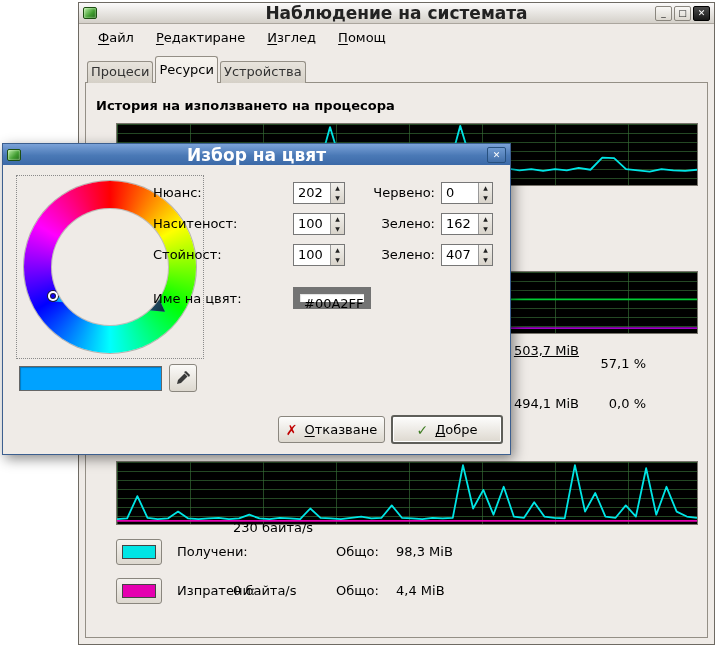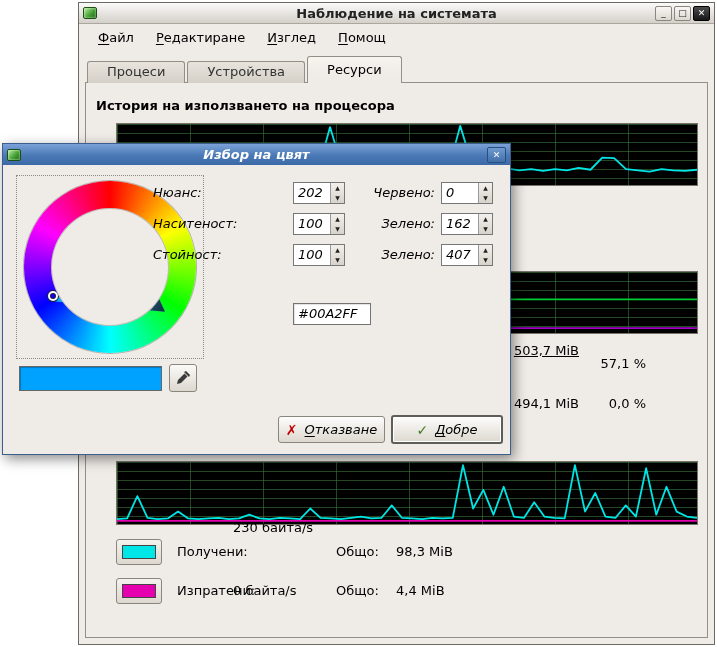--- a/index.html
+++ b/index.html
@@ -5,32 +5,32 @@
   * { box-sizing: border-box; }
   body { margin:0; background:#fff; font-family:"DejaVu Sans","Liberation Sans",sans-serif; font-size:13px; color:#000; }
   .stage { position:relative; width:717px; height:647px; overflow:hidden; background:#fff; }
 
   .win { position:absolute; background:#efebe7; border:1px solid #6e6a63; }
 
   
   .titlebar { position:relative; height:21px; display:flex; align-items:center; padding:0 4px; }
   .titlebar.inactive { background:linear-gradient(#fbfafa,#d4d0c9); border-bottom:1px solid #aba69e; color:#222; }
   .titlebar.active { background:linear-gradient(#7ba2d8,#4a79b6 55%,#3b69a8); color:#fff; }
-  .titlebar .title { position:absolute; left:0; right:0; text-align:center; font-weight:bold; font-size:13px; pointer-events:none; }
+  .titlebar .title { position:absolute; left:0; right:0; text-align:center; font-weight:bold; font-size:17px; pointer-events:none; }
   .appicon { width:14px; height:12px; border-radius:2px; background:linear-gradient(135deg,#bdf0a8,#3f9b2f 60%,#23681a); border:1px solid #1d4f12; box-shadow:inset 0 0 2px #eaffdf; z-index:2; }
   .winbtns { margin-left:auto; display:flex; gap:2px; z-index:2; }
   .wbtn { width:17px; height:15px; border:1px solid #8a867e; border-radius:2px; background:linear-gradient(#f8f7f5,#dcd8d0); font-size:9px; line-height:13px; text-align:center; color:#222; }
   .wbtn.close { background:linear-gradient(#4c4c4c,#161616); color:#fff; border-color:#000; }
   .dlg-close { width:19px; height:16px; margin-left:auto; border:1px solid #27507f; border-radius:2px; background:linear-gradient(#6f9ad1,#426fa9); color:#fff; font-size:9px; line-height:14px; text-align:center; z-index:2; }
 
   
   .menubar { height:26px; display:flex; align-items:center; padding-left:8px; }
   .menu-item { padding:3px 11px; }
   .tabs { position:absolute; left:8px; top:54px; height:26px; display:flex; align-items:flex-end; z-index:3; }
-  .tab { height:22px; padding:2px 19px 0; margin-right:2px; border:1px solid #948f86; border-bottom:none; border-radius:3px 3px 0 0; background:linear-gradient(#e8e4dd,#d5d0c7); color:#333; }
+  .tab { height:22px; padding:2px 3px 0; margin-right:2px; border:1px solid #948f86; border-bottom:none; border-radius:3px 3px 0 0; background:linear-gradient(#e8e4dd,#d5d0c7); color:#333; }
   .tab.active { height:27px; padding-top:5px; background:linear-gradient(#f7f4ef,#efebe7 70%); color:#000; }
   .notebook { position:absolute; left:6px; top:79px; width:623px; height:556px; border:1px solid #948f86; background:#efebe7; }
 
   .heading { position:absolute; font-weight:bold; z-index:2; }
   .chart { position:absolute; z-index:2; border:1px solid #77736b;
     background-color:#000;
     background-image:
       repeating-linear-gradient(to right, rgba(55,110,55,.65) 0 1px, transparent 1px 73px),
       repeating-linear-gradient(to bottom, rgba(55,110,55,.65) 0 1px, transparent 1px 9px); }
   .chart svg { display:block; width:100%; height:100%; }
@@ -48,21 +48,21 @@
   .hsv-triangle { position:absolute; inset:0; clip-path:polygon(55% 17%, 18% 70%, 82% 76%);
     background:linear-gradient(110deg, rgba(0,0,0,0) 45%, #000 92%), linear-gradient(205deg, #fff 12%, var(--accent,#00a2ff) 75%); }
   .tri-marker { position:absolute; width:10px; height:10px; border-radius:50%; border:2px solid #fff; box-shadow:0 0 0 1px #222, inset 0 0 0 1px #222; }
 
   .flabel { position:absolute; width:133px; text-align:left; height:16px; }
   .flabel2 { position:absolute; width:87px; text-align:right; height:16px; }
   .spin { position:absolute; width:52px; height:22px; background:#fff; border:1px solid #777; display:flex; }
   .spin-val { flex:1; padding:2px 4px; font-size:13px; }
   .spin-arrows { width:14px; display:flex; flex-direction:column; border-left:1px solid #999; background:linear-gradient(#f2f0ec,#d8d3ca); }
   .sa { flex:1; font-size:6px; line-height:10px; text-align:center; color:#222; }
-  .entry { position:absolute; background:#fff; border:1px solid #737373; box-shadow:inset 1px 1px 1px rgba(0,0,0,.12); padding:2px 4px;margin-top:16px; }
+  .entry { position:absolute; background:#fff; border:7px solid #737373; box-shadow:inset 1px 1px 1px rgba(0,0,0,.12); padding:2px 4px; }
 
   .preview { position:absolute; border:1px solid #666; box-shadow:inset 1px 1px 1px rgba(0,0,0,.25); background:var(--accent,#00a2ff); }
   .toolbtn { position:absolute; width:28px; height:28px; border:1px solid #8a867e; border-radius:3px; background:linear-gradient(#fbfaf8,#ddd8cf); display:flex; align-items:center; justify-content:center; }
 
   .btn { position:absolute; display:flex; align-items:center; justify-content:center; gap:7px; border:1px solid #8a867e; border-radius:3px; background:linear-gradient(#fdfdfc,#ddd8cf); font-size:13px; }
   .btn.default { border:2px solid #5e5e59; box-shadow:inset 0 0 0 1px #fff; }
   .bicon { font-weight:bold; font-size:14px; }
   .bicon.cancel { color:#c00000; }
   .bicon.ok { color:#3f7d23; }
   u { text-underline-offset:2px; }
@@ -85,22 +85,22 @@
 
     <div class="menubar">
       <span class="menu-item"><u>Ф</u>айл</span>
       <span class="menu-item"><u>Р</u>едактиране</span>
       <span class="menu-item"><u>И</u>зглед</span>
       <span class="menu-item"><u>П</u>омощ</span>
     </div>
 
     <div class="tabs">
       <span class="tab">Процеси</span>
+      <span class="tab active">Ресурси</span>
       <span class="tab">Устройства</span>
-      <span class="tab active">Ресурси</span>
     </div>
 
     <div class="notebook"></div>
 
     <div class="heading" style="left:17px;top:95px;">История на използването на процесора</div>
 
     <div class="chart" style="left:37px;top:120px;width:582px;height:63px;">
         <svg viewBox="0 0 100 100" preserveAspectRatio="none">
           <polyline points="0.00,70.00 2.04,78.00 4.08,74.00 6.12,79.00 8.16,76.00 10.20,72.00 12.24,77.00 14.29,74.00 16.33,70.00 18.37,76.00 20.41,73.00 22.45,78.00 24.49,72.00 26.53,75.00 28.57,73.00 30.61,69.00 32.65,75.00 34.69,76.00 36.73,5.00 38.78,70.00 40.82,75.00 42.86,77.00 44.90,73.00 46.94,75.00 48.98,71.00 51.02,76.00 53.06,74.00 55.10,78.00 57.14,75.00 59.18,3.00 61.22,67.00 63.27,74.00 65.31,76.00 67.35,73.00 69.39,76.00 71.43,74.00 73.47,77.00 75.51,74.00 77.55,76.00 79.59,72.00 81.63,75.00 83.67,55.00 85.71,56.00 87.76,74.00 89.80,76.00 91.84,78.00 93.88,74.00 95.92,76.00 97.96,77.00 100.00,75.00" fill="none" stroke="#00e5e5" stroke-width="1.8" vector-effect="non-scaling-stroke" stroke-linejoin="round"></polyline>
         </svg>
@@ -135,21 +135,21 @@
 
     <span class="colorbtn" style="left:37px;top:575px;">
       <span class="swatch" style="background: rgb(229, 0, 176);"></span>
     </span>
     <span class="ltext" style="left:98px;top:580px;">Изпратени:</span>
     <span class="ltext" style="left:154px;top:580px;">0 байта/s</span>
     <span class="ltext" style="left:257px;top:580px;">Общо:</span>
     <span class="ltext" style="left:317px;top:580px;">4,4 MiB</span>
   </div>
 
-  <div class="win dialog" style="left:2px;top:143px;width:509px;height:312px;font-style:italic;">
+  <div class="win dialog" style="left:2px;top:143px;width:509px;height:312px;">
     <div class="titlebar active">
       <span class="appicon"></span>
       <span class="title">Избор на цвят</span>
       <span class="dlg-close">✕</span>
     </div>
 
     <div class="focusbox" style="left:13px;top:31px;width:188px;height:184px;"></div>
 
     <div class="wheel" style="left:21px;top:37px;width:172px;height:172px;">
       <div class="hsv-triangle"></div>
@@ -203,20 +203,21 @@
 
     <span class="flabel2" style="left:345px;top:103px;">Зелено:</span>
     <span class="spin" style="left:438px;top:100px;">
       <span class="spin-val">407</span>
       <span class="spin-arrows">
           <span class="sa">▲</span>
           <span class="sa">▼</span>
         </span>
     </span>
 
+    <span class="flabel" style="left:150px;top:147px;">Име на цвят:</span>
     <span class="entry" style="left:290px;top:143px;width:78px;height:22px;">#00A2FF</span>
 
     <span class="preview" style="left:16px;top:222px;width:143px;height:25px;"></span>
     <span class="toolbtn" style="left:166px;top:220px;">
       <svg width="16" height="16" viewBox="0 0 16 16">
         <path d="M2 14l1-4 6.5-6.5 3 3L6 13z" fill="#3a3a3a"></path>
         <path d="M9 2l2-1 4 4-1 2z" fill="#3a3a3a"></path>
       </svg>
     </span>
 

